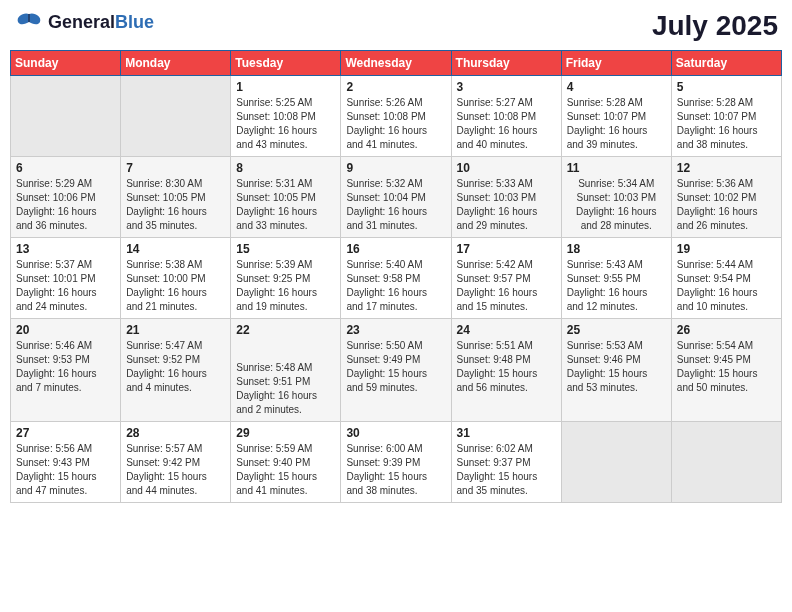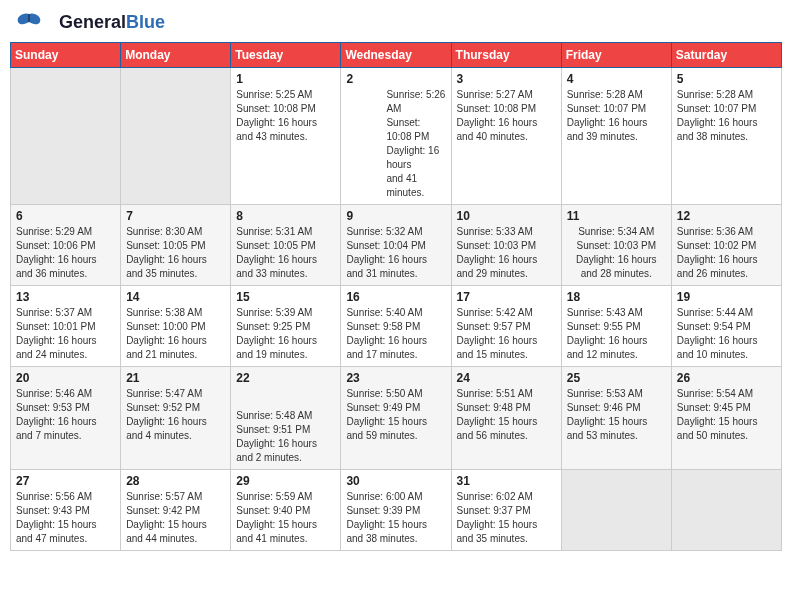--- a/index.html
+++ b/index.html
@@ -13,21 +13,21 @@
     .header {
       display: flex;
       justify-content: space-between;
       align-items: flex-start;
       margin-bottom: 8px;
       padding: 0 4px;
     }
     .logo {
       display: flex;
       align-items: center;
-      gap: 15px;
+      gap: 4px;
     }
     .logo-bird {
       width: 30px;
       height: 24px;
     }
     .title-block {
       text-align: right;
     }
     .month-year {
       font-size: 28px;
@@ -85,20 +85,21 @@
   <div class="logo">
     <svg class="logo-bird" viewBox="0 0 30 24" xmlns="http://www.w3.org/2000/svg">
       <path d="M15 4 C20 2, 28 6, 26 12 C24 16, 18 14, 15 12 C12 14, 6 16, 4 12 C2 6, 10 2, 15 4Z" fill="#2e6db4"></path>
       <path d="M15 4 L15 12" stroke="#1a1a2e" stroke-width="1" fill="none"></path>
     </svg>
     <div>
       <span style="font-size:18px;font-weight:bold;color:#1a1a2e;">General</span><span style="font-size:18px;font-weight:bold;color:#2e6db4;">Blue</span>
     </div>
   </div>
   <div class="title-block">
+    <div class="month-year">July 2025</div>
   </div>
 </div>
 
 <table class="calendar">
   <thead>
     <tr>
     <th>Sunday</th>
         <th>Monday</th>
         <th>Tuesday</th>
         <th>Wednesday</th>
@@ -113,21 +114,21 @@
         <td class="empty-cell"></td>
         <td>
           <div class="day-num">1</div>
           <div class="day-info" style="white-space: pre-line;">Sunrise: 5:25 AM
 Sunset: 10:08 PM
 Daylight: 16 hours
 and 43 minutes.</div>
         </td>
         <td>
           <div class="day-num">2</div>
-          <div class="day-info" style="white-space: pre-line; margin-left: 40px;">Sunrise: 5:26 AM
+          <div class="day-info" style="white-space: pre-line;">Sunrise: 5:26 AM
 Sunset: 10:08 PM
 Daylight: 16 hours
 and 41 minutes.</div>
         </td>
         <td>
           <div class="day-num">3</div>
           <div class="day-info" style="white-space: pre-line;">Sunrise: 5:27 AM
 Sunset: 10:08 PM
 Daylight: 16 hours
 and 40 minutes.</div>

